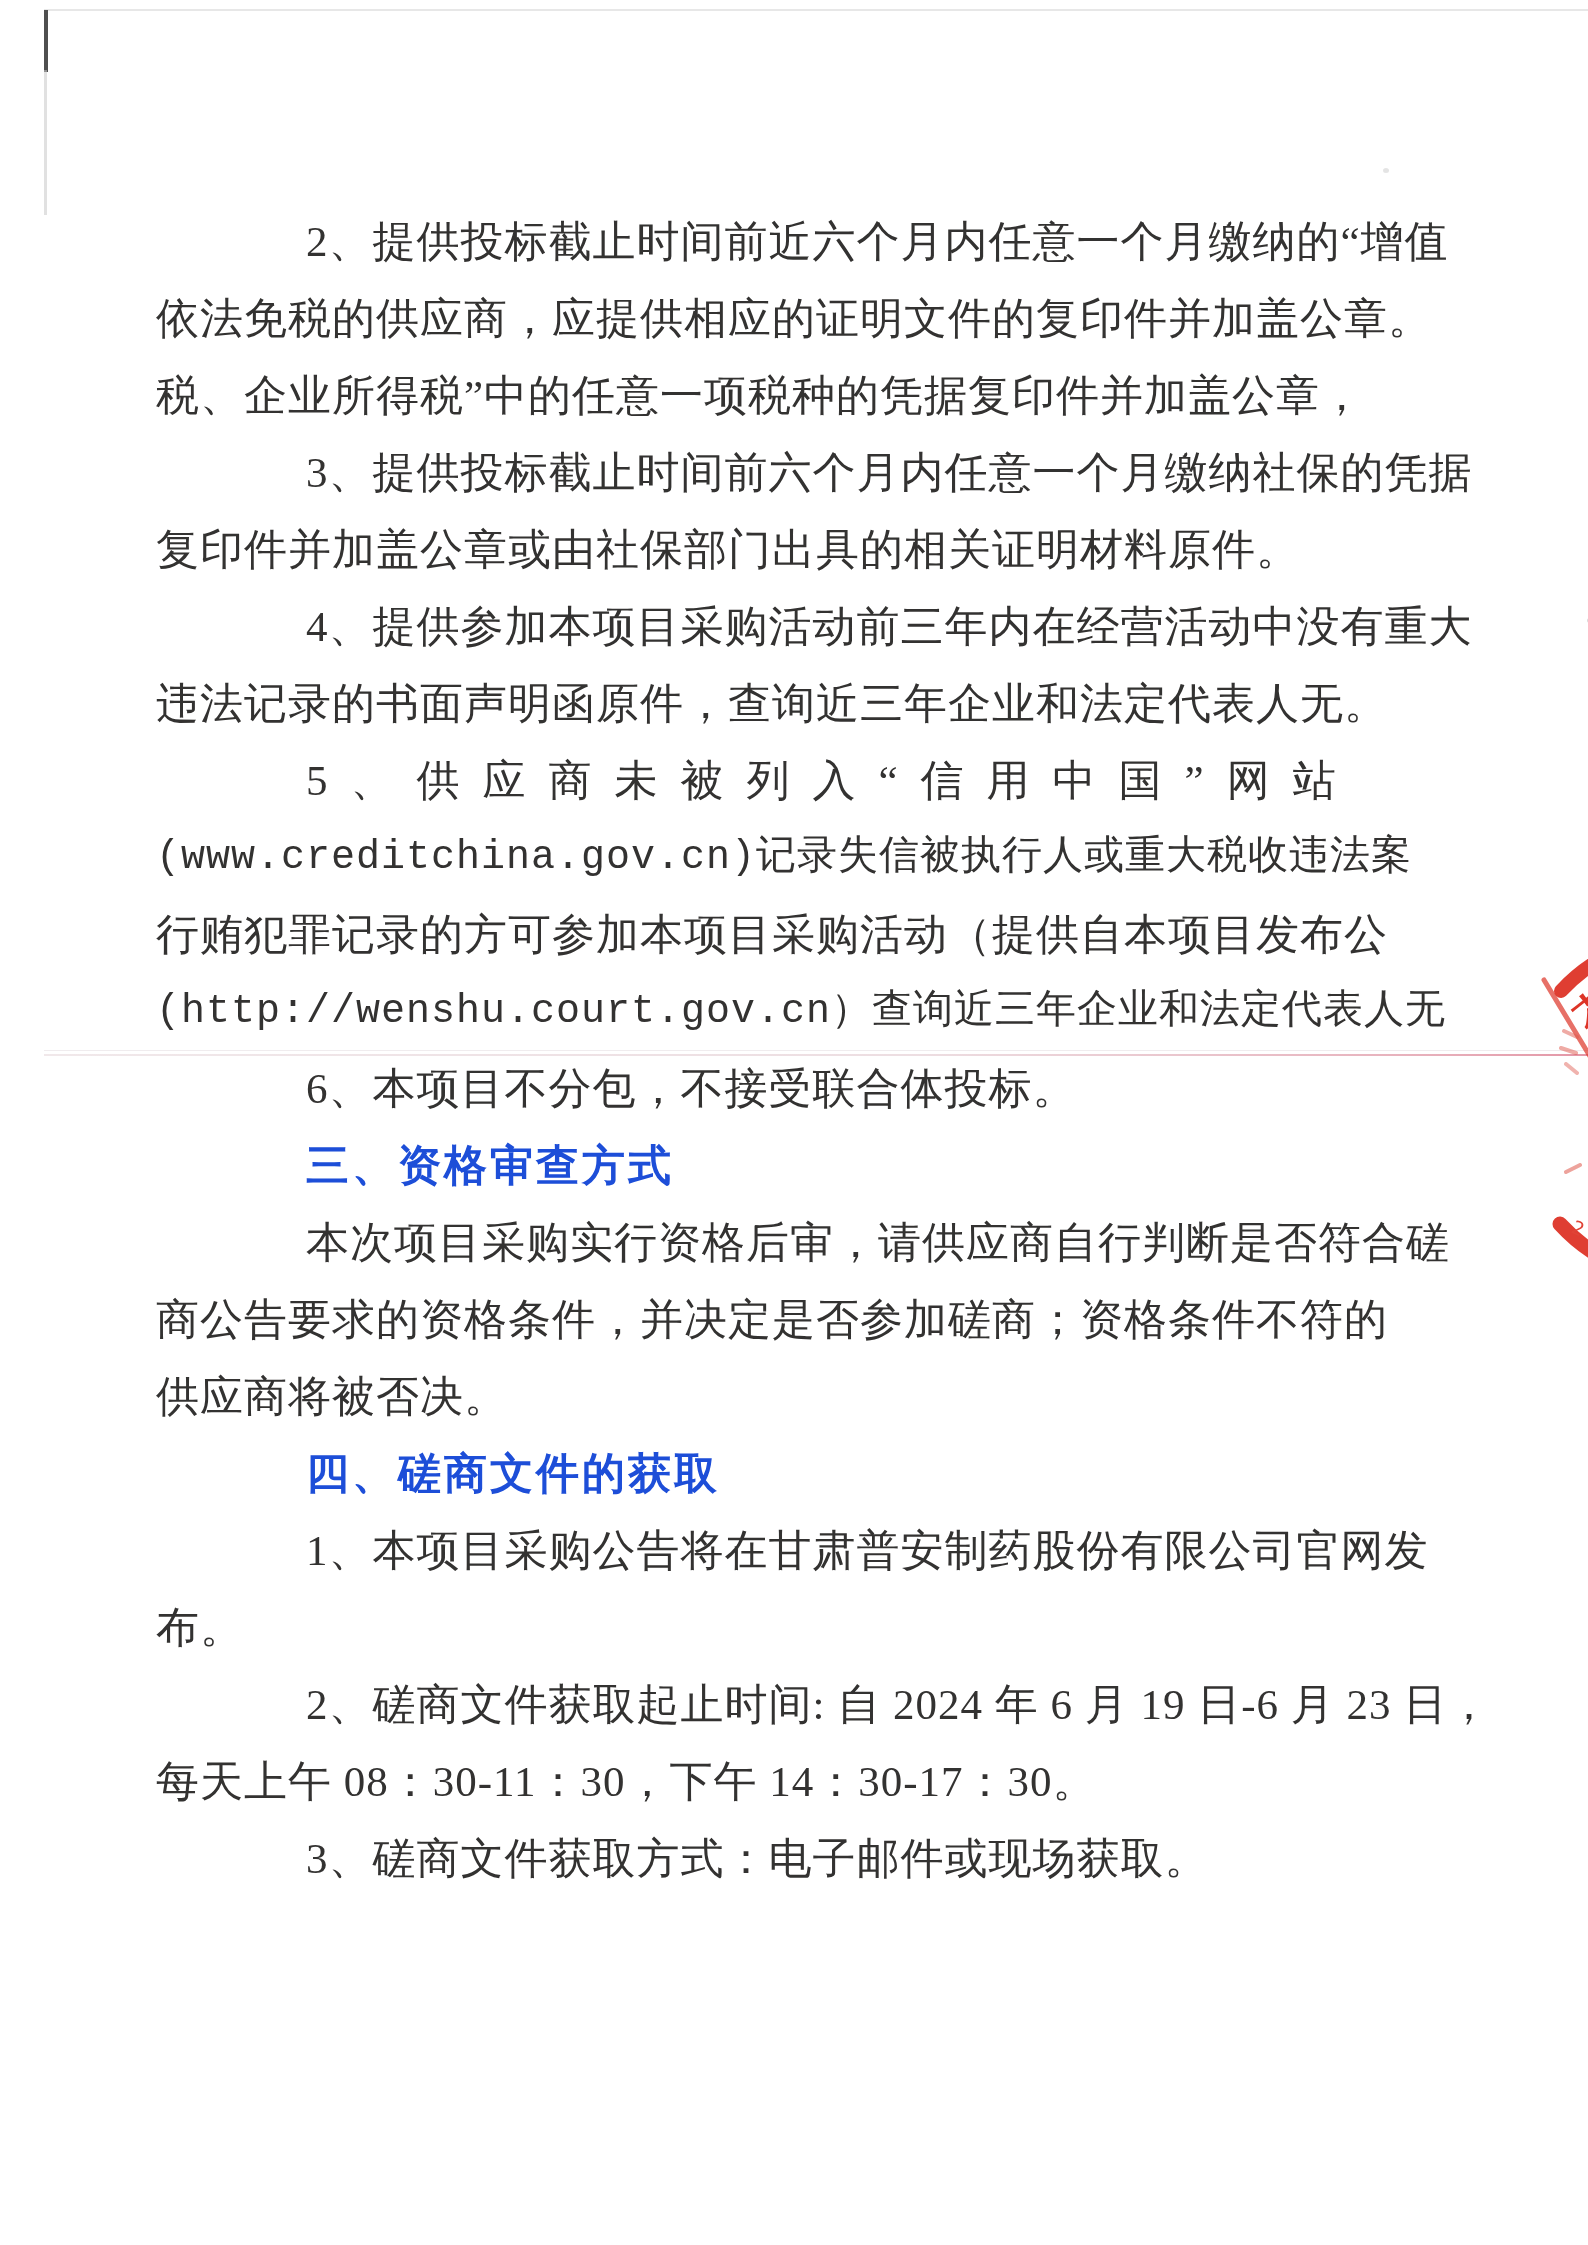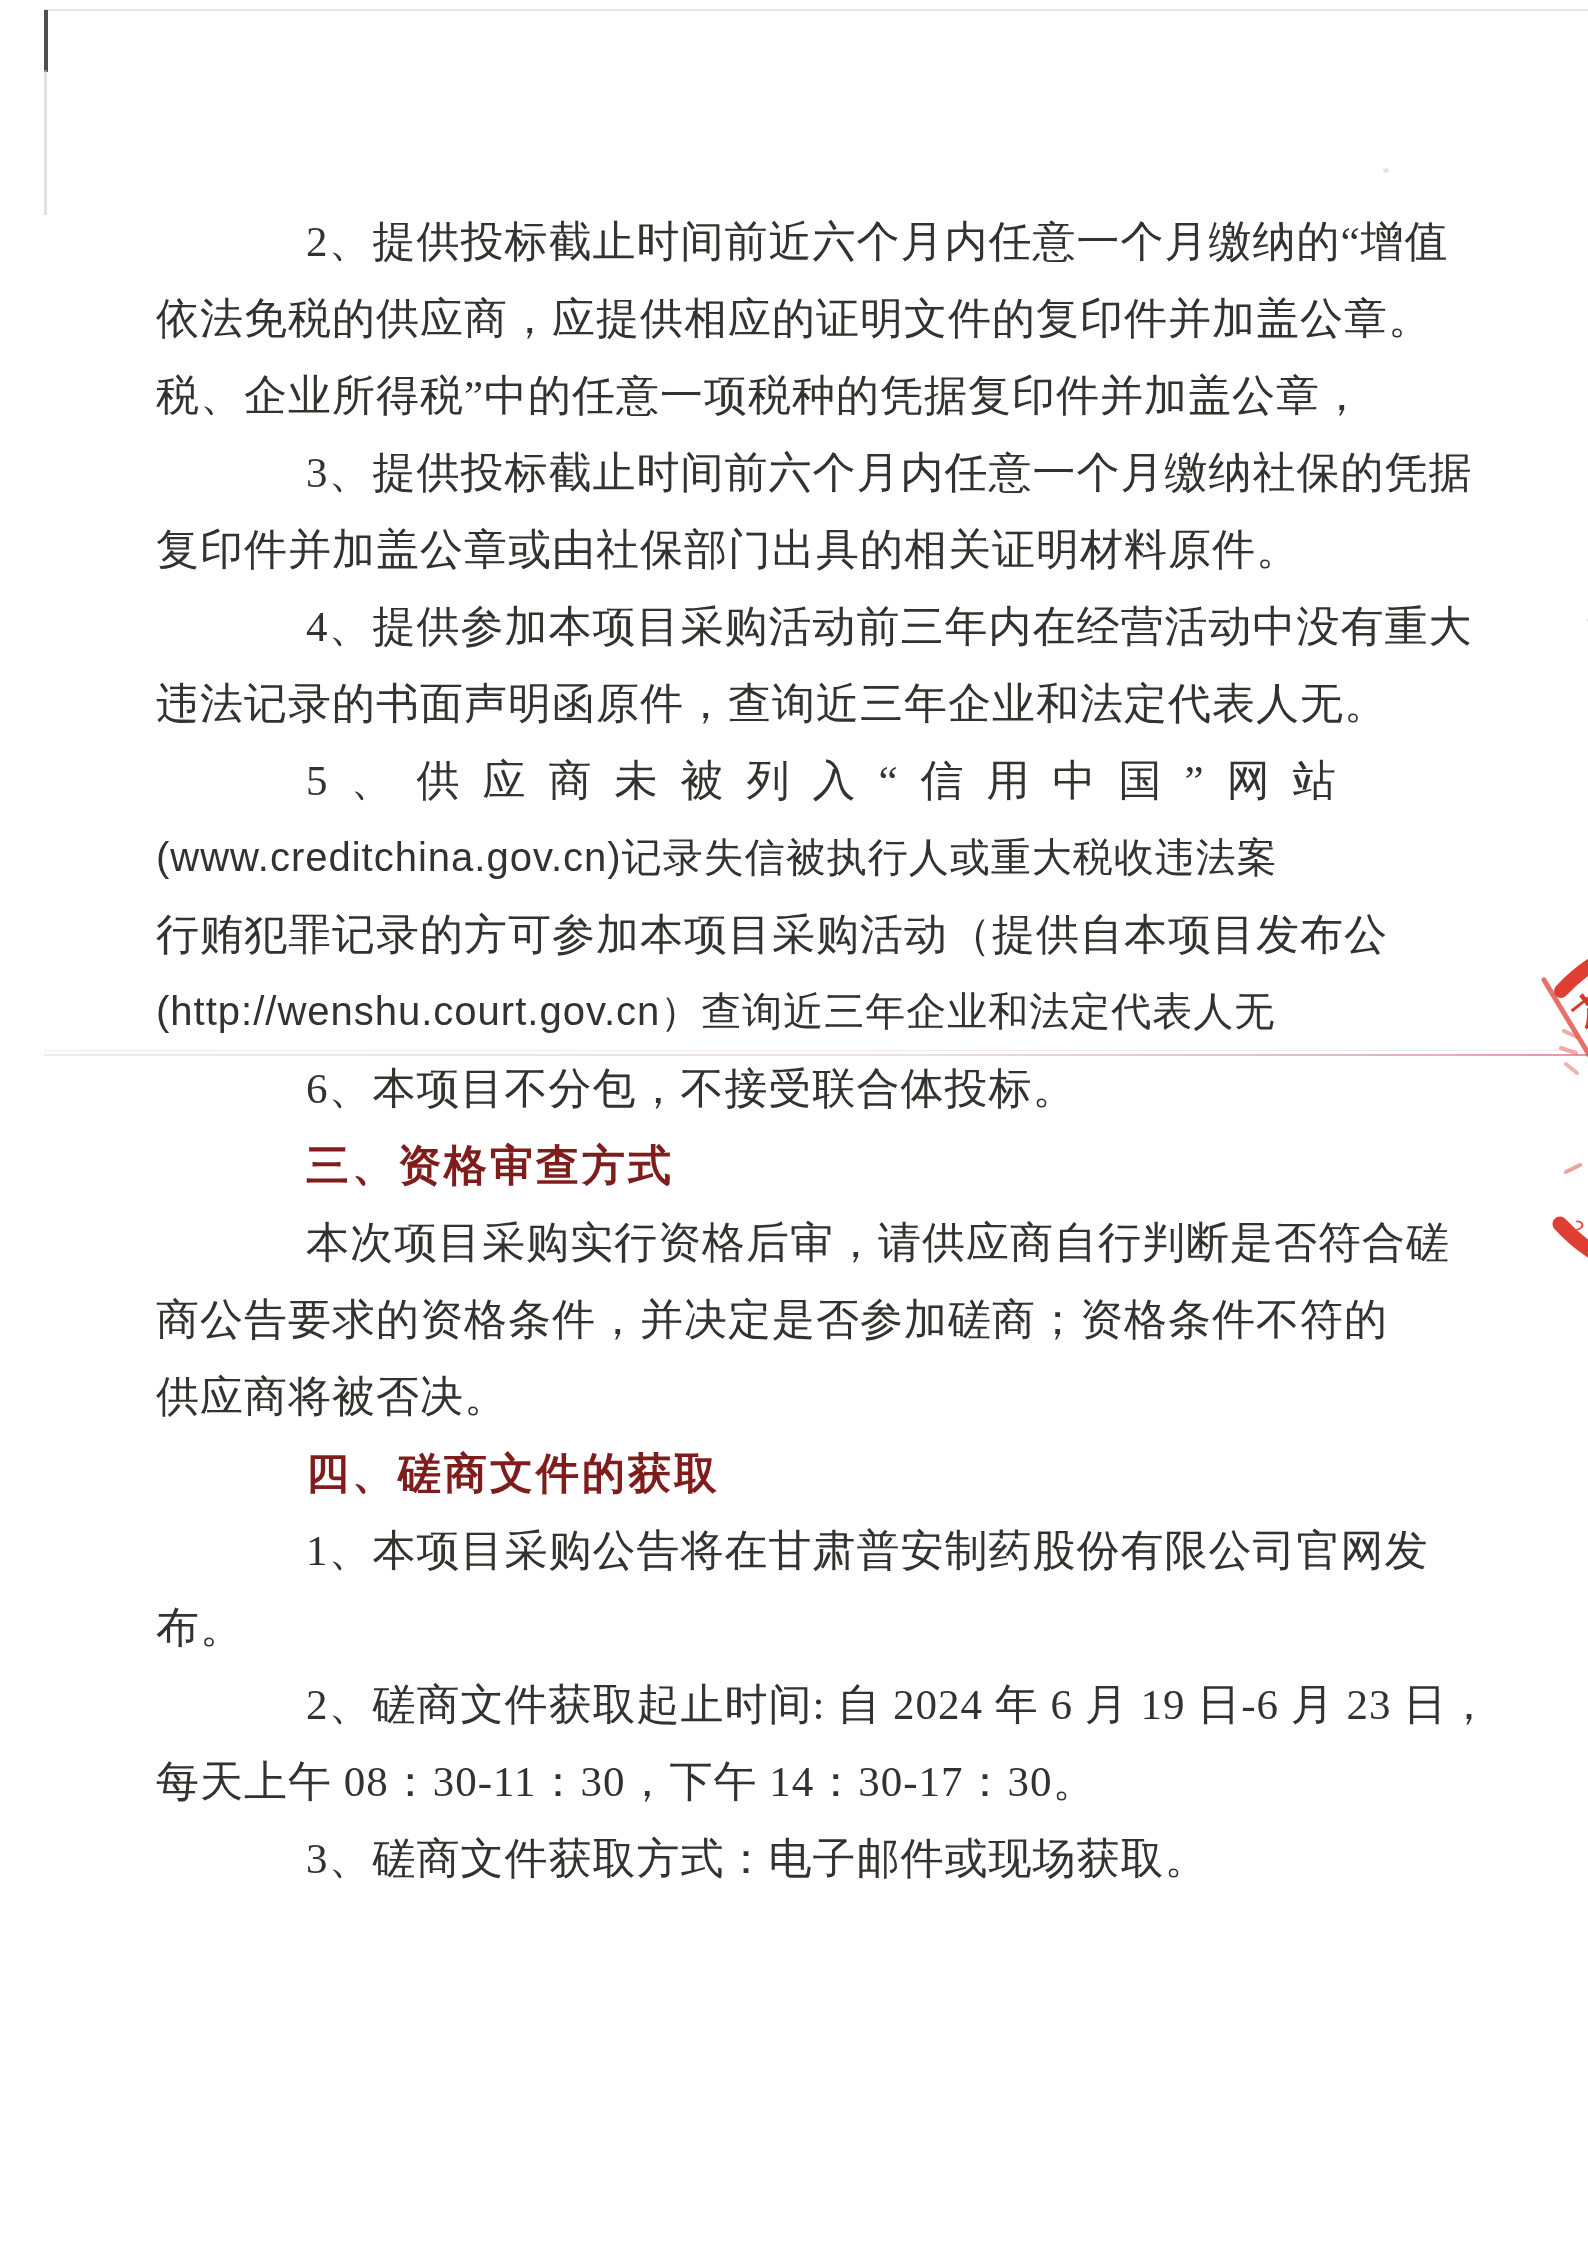--- a/index.html
+++ b/index.html
@@ -24,27 +24,27 @@
     height: 77px;
     line-height: 77px;
     font-size: 43px;
     color: #333231;
     white-space: nowrap;
     letter-spacing: 1px;
   }
   .line.indent { text-indent: 150px; }
   .line.heading {
     font-weight: bold;
-    color: #7f1d1d;
+    color: #1d4ed8;
     letter-spacing: 3px;
   }
   .line.spread1 { letter-spacing: 23px; }
   .line.spread2 { letter-spacing: 42px; }
   .line.latin {
-    font-family: Liberation Sans, sans-serif;
+    font-family: Liberation Mono, monospace;
     font-size: 40px;
   }
 
   
   .fold-line-a {
     position: absolute; left: 0; top: 1050px; width: 1588px; height: 1px;
     background: #eeeaec; opacity: .9;
   }
   .fold-line-b {
     position: absolute; left: 0; top: 1054px; width: 1588px; height: 2px;

